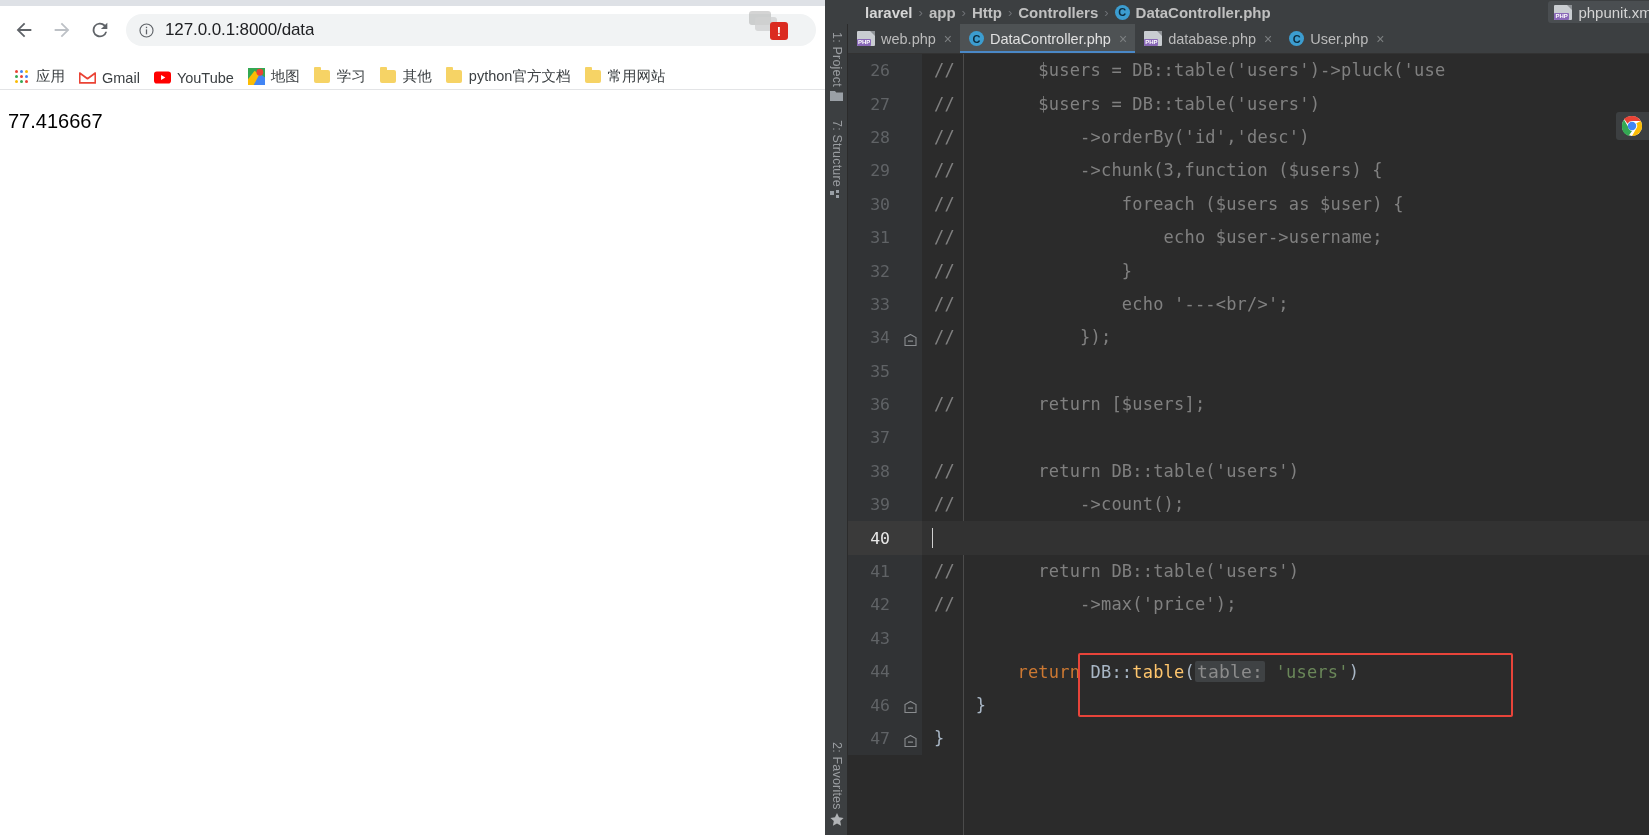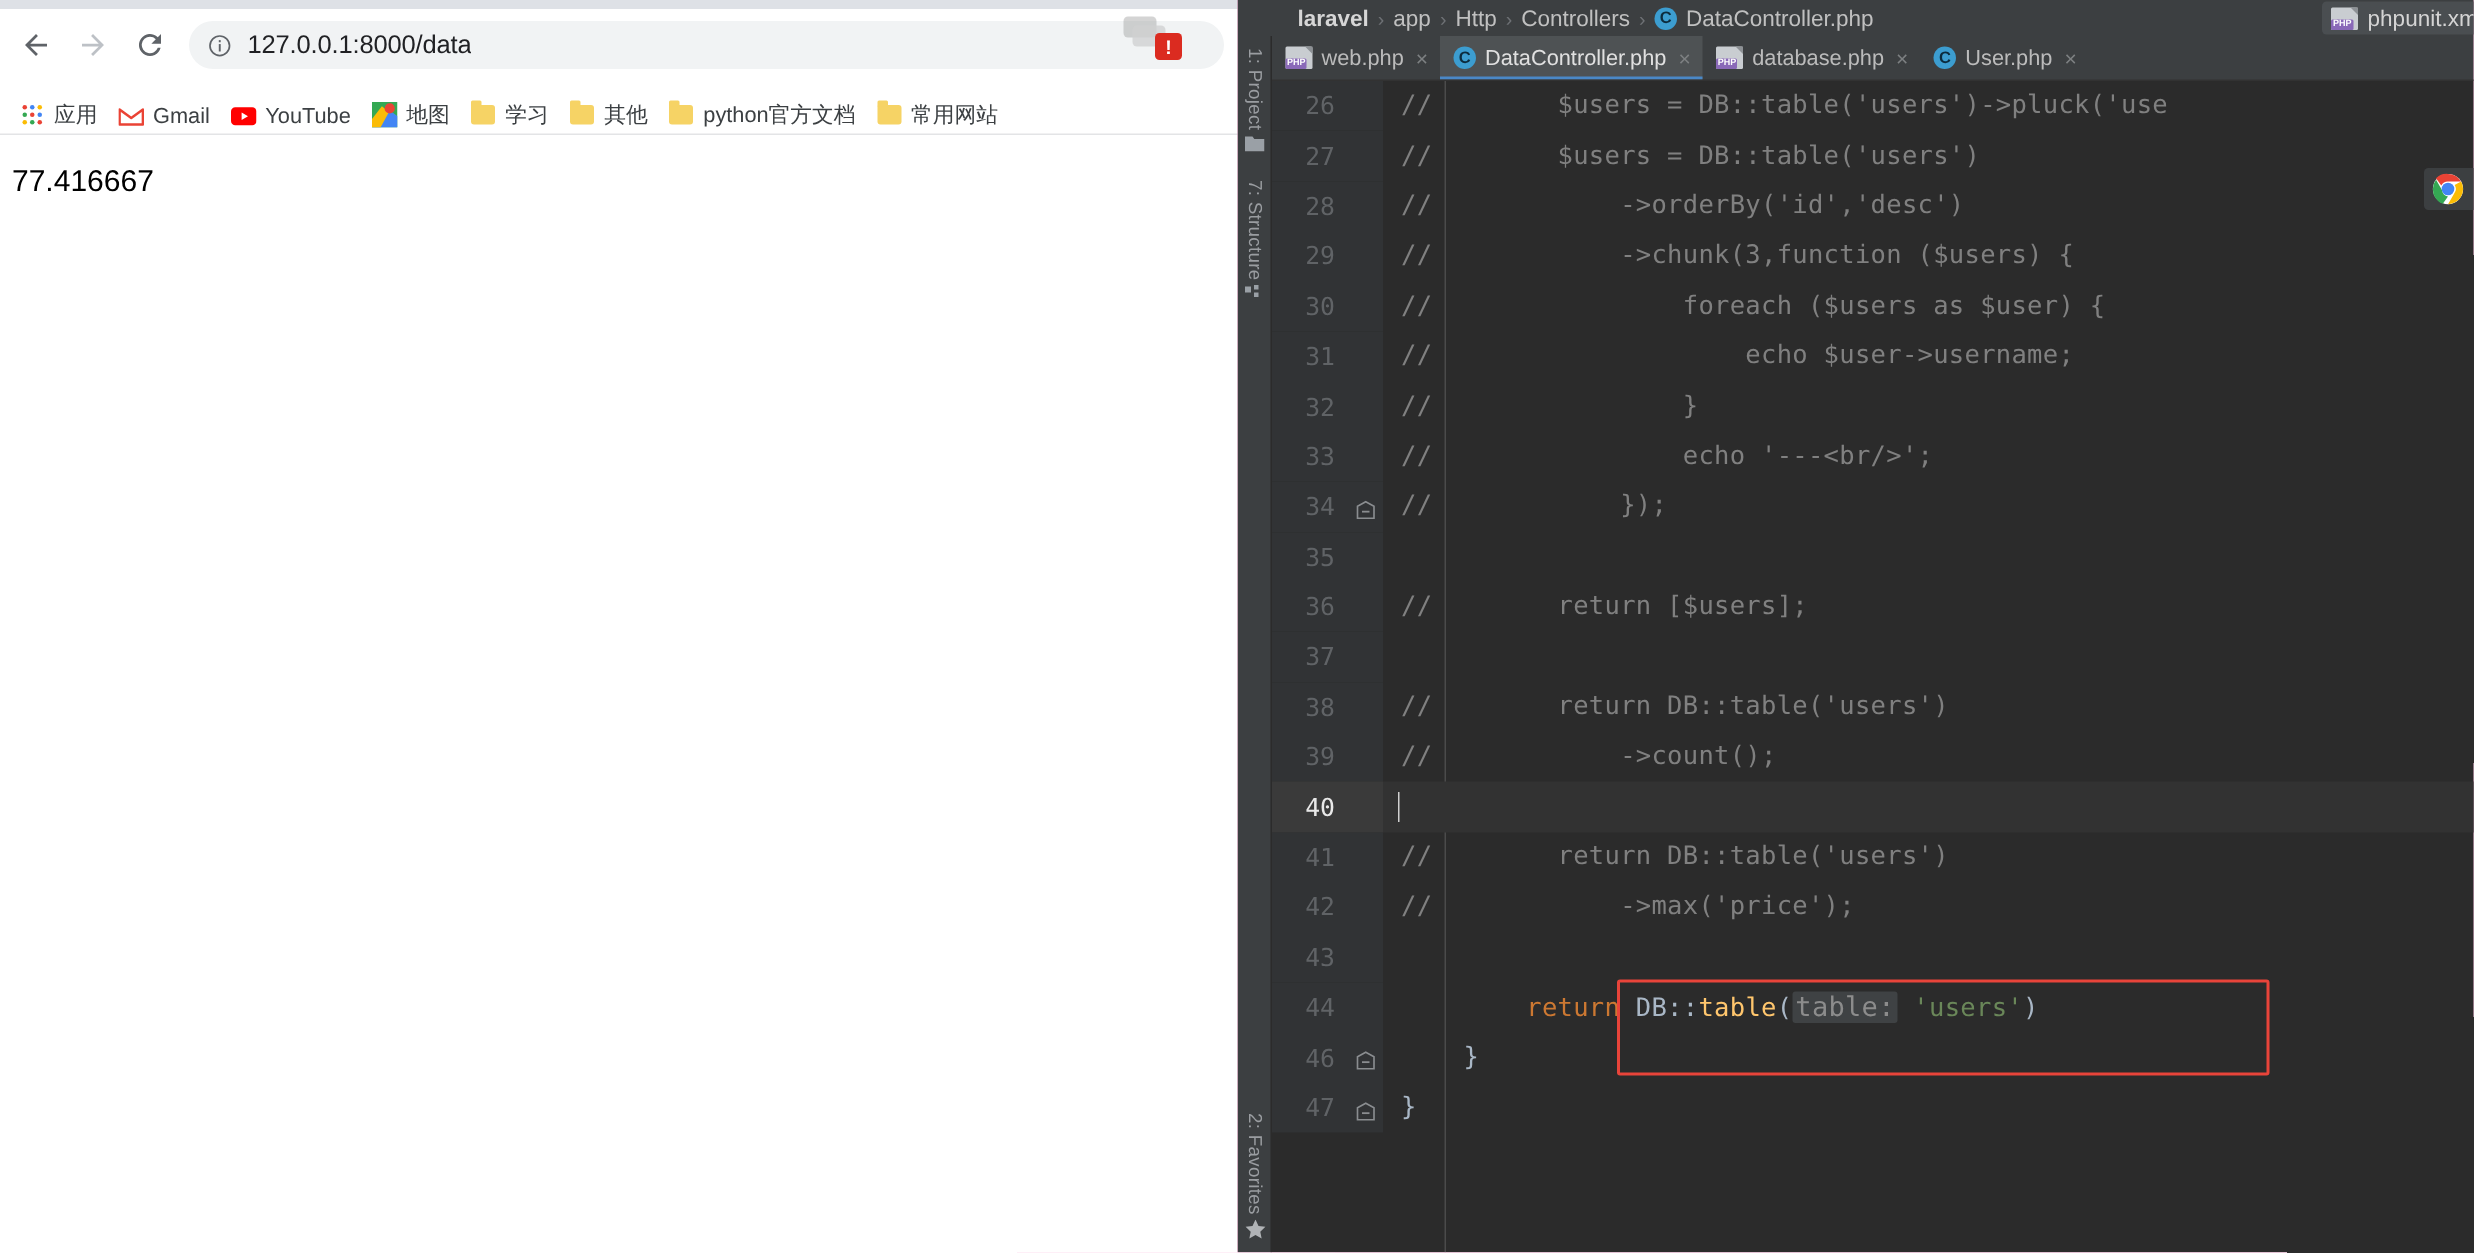--- a/index.html
+++ b/index.html
@@ -81,21 +81,21 @@
     font-family: "DejaVu Sans Mono", monospace;
     overflow: hidden;
     margin-left: 35px;
   }
   .ide-breadcrumb {
     height: 24px; background: #3c3f41;
     display: flex; align-items: center; padding-left: 40px;
     font-family: "Liberation Sans", sans-serif;
     font-size: 15px; color: #bbbbbb; gap: 6px; white-space: nowrap;
   }
-  .bc-item { color: #c0c0c0; }
+  .bc-item { color: #c0c0c0; font-weight: bold; }
   .bc-item.strong { font-weight: bold; color: #d6d6d6; }
   .bc-sep { color: #6e7175; font-size: 13px; }
   .bc-cls {
     width: 15px; height: 15px; border-radius: 50%;
     background: #3c9dd0; color: #0c2b3d; font-size: 11px;
     display: inline-flex; align-items: center; justify-content: center;
     font-family: "Liberation Sans", sans-serif; font-weight: bold;
   }
   .run-config {
     position: absolute; right: 6px; top: 1px;

